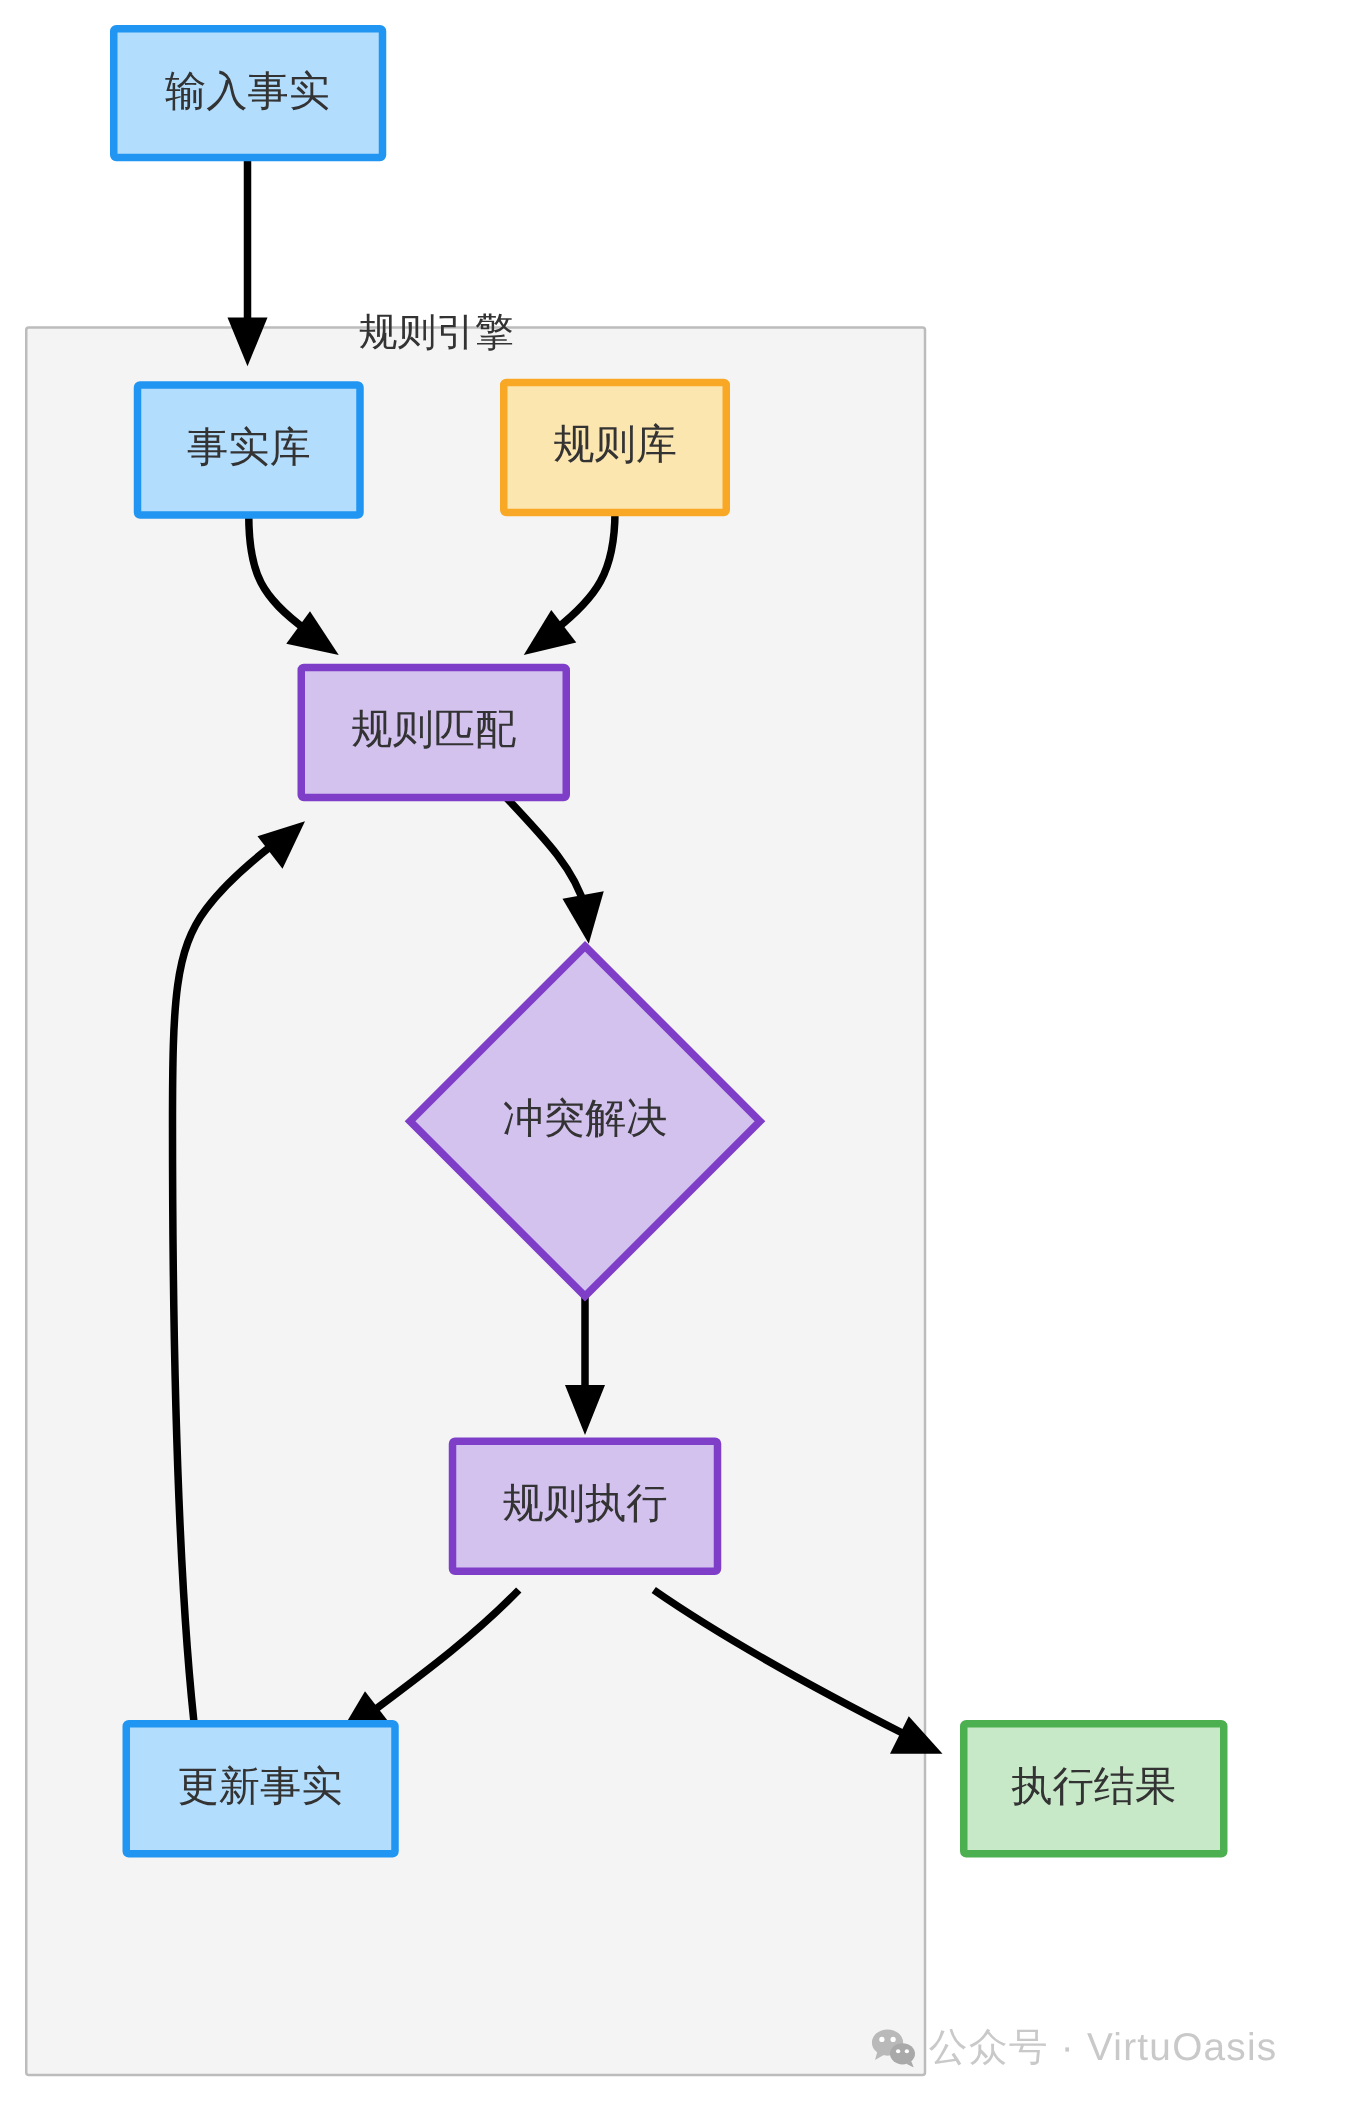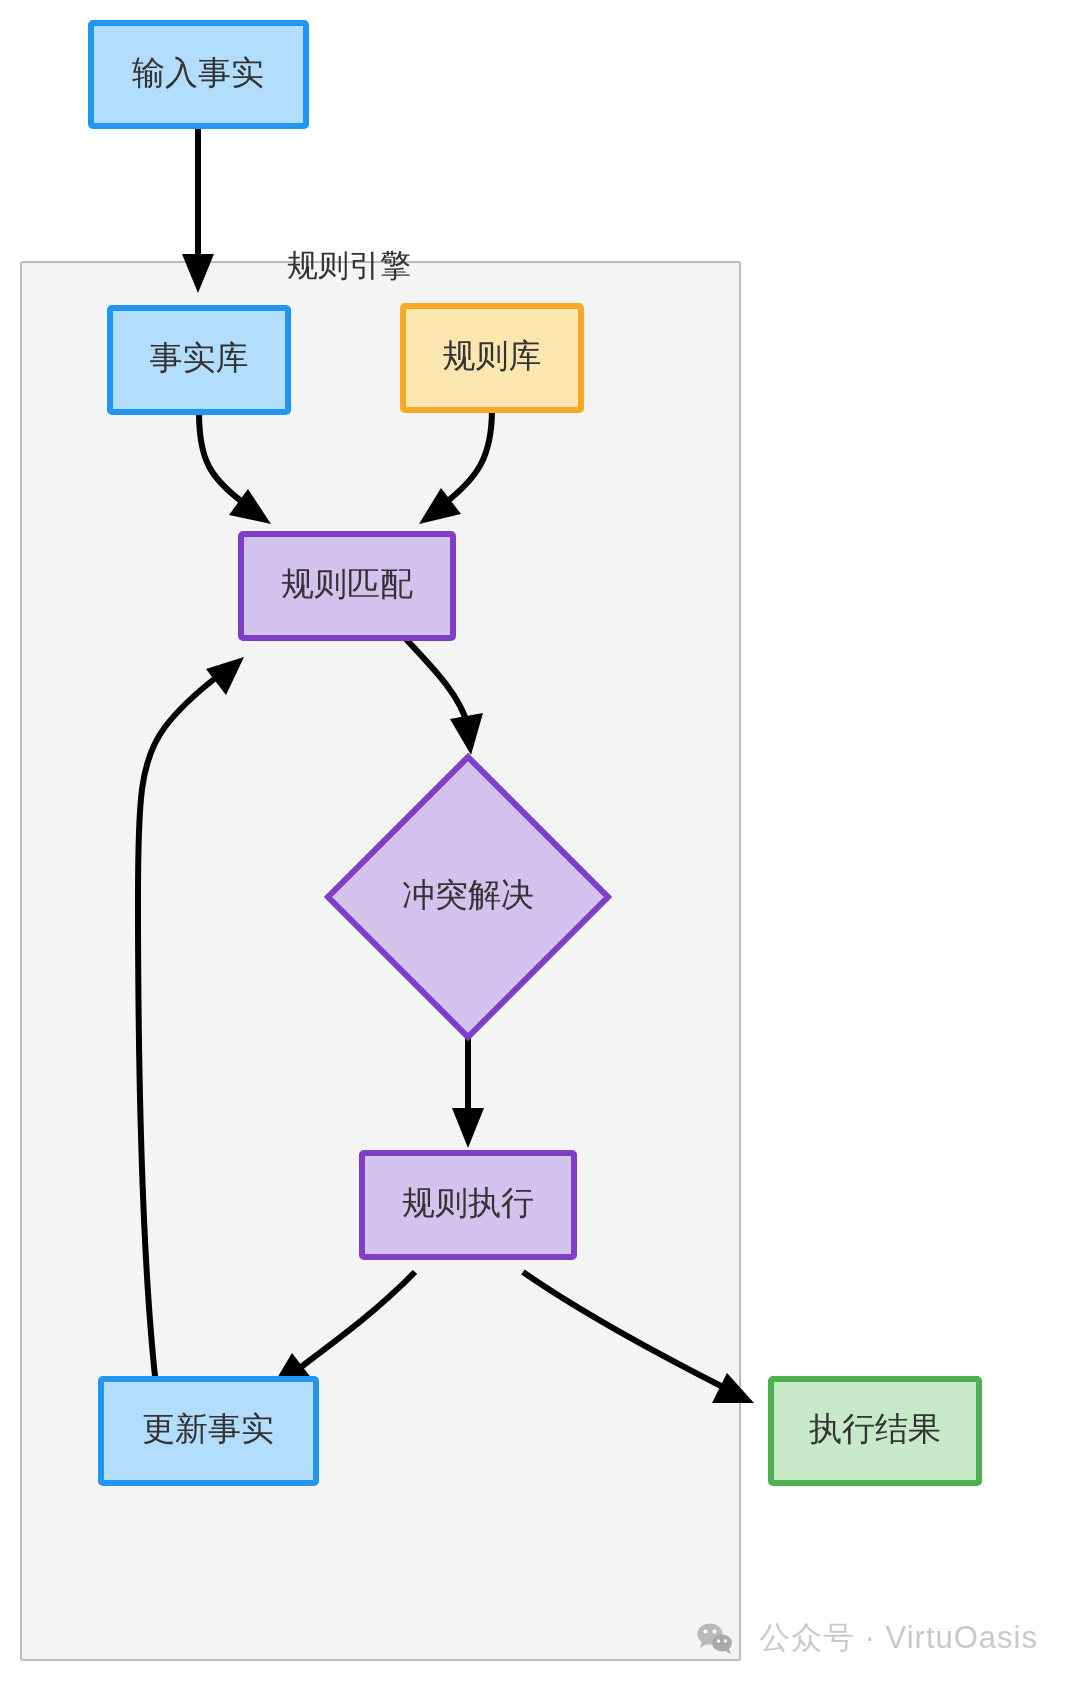--- a/index.html
+++ b/index.html
@@ -44,21 +44,21 @@
     stroke-width: 6;
   }
   .arrow-head {
     fill: #000000;
     stroke: none;
   }
   .watermark {
     position: absolute;
     display: flex;
     align-items: center;
-    gap: 26px;
+    gap: 10px;
     color: #c9c9c9;
     font-size: 31px;
     font-family: "Liberation Sans", "DejaVu Sans", sans-serif;
     letter-spacing: 1px;
     user-select: none;
   }
   .wm-text { white-space: nowrap; }
 </style>
 </head>
 <body>

